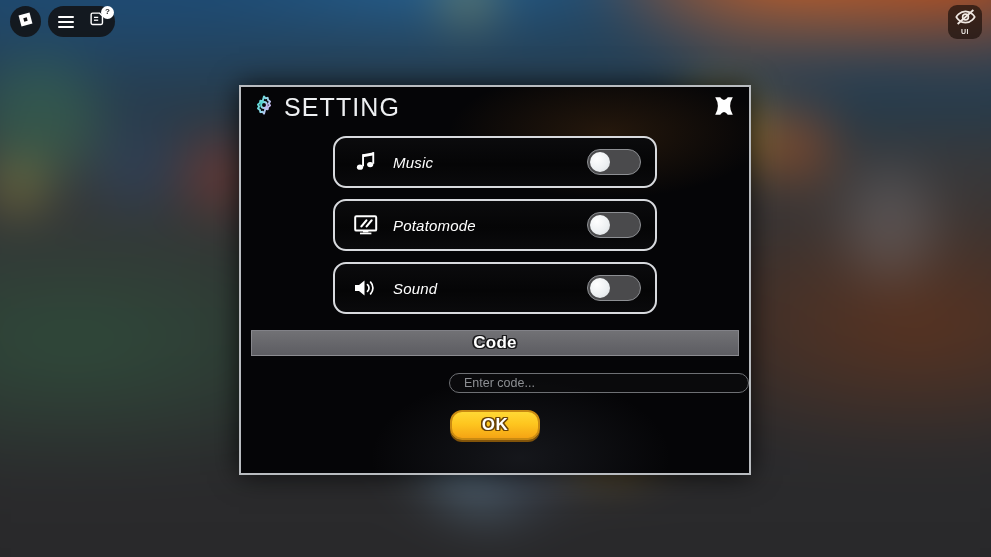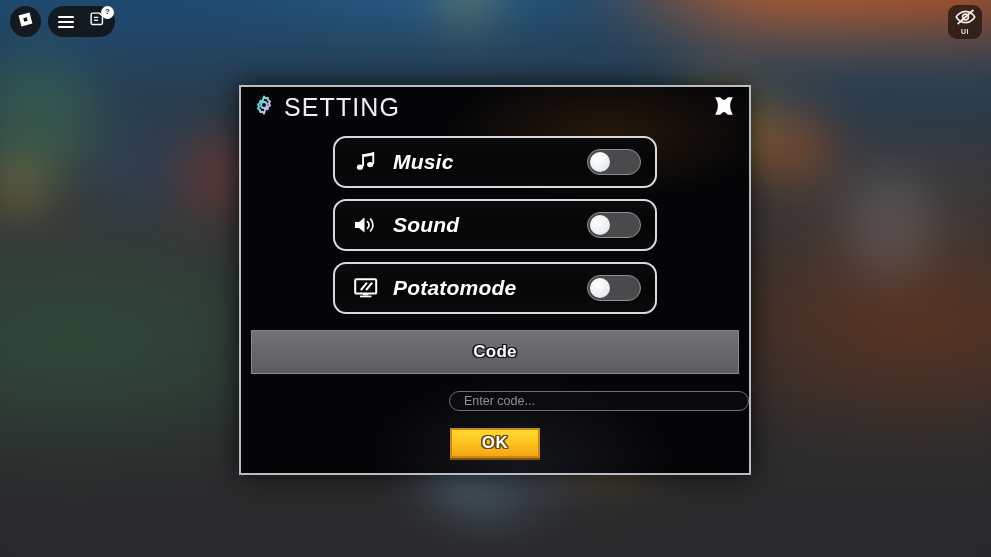--- a/index.html
+++ b/index.html
@@ -195,23 +195,23 @@
     padding: 0 14px 0 17px;
   }
   .option-icon {
     width: 28px; height: 28px;
     display: flex; align-items: center; justify-content: center;
     flex: 0 0 auto;
   }
   .option-label {
     margin-left: 13px;
     color: #ffffff;
-    font-size: 21px;
+    font-size: 15px;
     font-style: italic;
-    font-weight: bold;
+    font-weight: normal;
     letter-spacing: .2px;
     flex: 1 1 auto;
   }
   .toggle {
     width: 54px; height: 26px;
     border-radius: 13px;
     background: #4a4a4c;
     border: 1px solid #8d8f93;
     position: relative;
     flex: 0 0 auto;
@@ -221,21 +221,21 @@
     top: 2px; left: 2px;
     width: 20px; height: 20px;
     border-radius: 50%;
     background: radial-gradient(circle at 35% 32%, #ffffff 0%, #eceff1 60%, #d6d9dc 100%);
   }
 
   
   .code-bar {
     position: relative;
     margin: 16px 10px 0 10px;
-    height: 44px;
+    height: 26px;
     background: linear-gradient(180deg, rgba(128,128,132,.88) 0%, rgba(104,104,110,.88) 100%);
     border: 1px solid rgba(168,168,174,.5);
     display: flex;
     align-items: center;
     justify-content: center;
   }
   .code-bar-text {
     color: #ffffff;
     font-size: 17px;
     font-weight: bold;
@@ -269,21 +269,21 @@
 
   .ok-wrap {
     position: relative;
     display: flex;
     justify-content: center;
     margin-top: 17px;
   }
   .ok-btn {
     width: 90px;
     height: 30px;
-    border-radius: 0;
+    border-radius: 12px;
     border: 2px solid #c98a12;
     background: linear-gradient(180deg, #ffd835 0%, #fec61f 45%, #f5a414 100%);
     color: #ffffff;
     font-size: 17px;
     font-weight: bold;
     letter-spacing: .6px;
     cursor: pointer;
     font-family: "Liberation Sans", sans-serif;
     text-shadow:
       -1.3px -1.3px 0 #6b4406,  1.3px -1.3px 0 #6b4406,
@@ -401,47 +401,47 @@
         </span>
         <span class="option-label">Music</span>
         <div class="toggle">
           <div class="toggle-knob"></div>
         </div>
       </div>
 
       <div class="option-row">
         <span class="option-icon">
           <svg width="26" height="24" viewBox="0 0 26 24">
-            <path fill="#ffffff" d="M2 9h4l5.5-4.6v15.2L6 15H2z"></path>
-            <path fill="none" stroke="#ffffff" stroke-width="1.7" stroke-linecap="round" d="M14.5 8.6a4.6 4.6 0 0 1 0 6.8"></path>
-            <path fill="none" stroke="#ffffff" stroke-width="1.7" stroke-linecap="round" d="M17.6 6.2a8.4 8.4 0 0 1 0 11.6"></path>
-          </svg>
-        </span>
-        <span class="option-label">Sound</span>
-        <div class="toggle">
-          <div class="toggle-knob"></div>
-        </div>
-      </div>
-
-      <div class="option-row">
-        <span class="option-icon">
-          <svg width="26" height="24" viewBox="0 0 26 24">
             <rect x="2.2" y="3.2" width="21" height="14.4" rx="1.2" fill="none" stroke="#ffffff" stroke-width="2"></rect>
             <line x1="8.4" y1="13.4" x2="13.4" y2="7.4" stroke="#ffffff" stroke-width="2.2" stroke-linecap="round"></line>
             <line x1="13.6" y1="13.4" x2="18.6" y2="7.4" stroke="#ffffff" stroke-width="2.2" stroke-linecap="round"></line>
             <rect x="10" y="17.8" width="5.4" height="1.6" fill="#ffffff"></rect>
             <rect x="7" y="19.6" width="11.4" height="1.7" fill="#ffffff"></rect>
           </svg>
         </span>
         <span class="option-label">Potatomode</span>
         <div class="toggle">
           <div class="toggle-knob"></div>
         </div>
       </div>
 
+      <div class="option-row">
+        <span class="option-icon">
+          <svg width="26" height="24" viewBox="0 0 26 24">
+            <path fill="#ffffff" d="M2 9h4l5.5-4.6v15.2L6 15H2z"></path>
+            <path fill="none" stroke="#ffffff" stroke-width="1.7" stroke-linecap="round" d="M14.5 8.6a4.6 4.6 0 0 1 0 6.8"></path>
+            <path fill="none" stroke="#ffffff" stroke-width="1.7" stroke-linecap="round" d="M17.6 6.2a8.4 8.4 0 0 1 0 11.6"></path>
+          </svg>
+        </span>
+        <span class="option-label">Sound</span>
+        <div class="toggle">
+          <div class="toggle-knob"></div>
+        </div>
+      </div>
+
     </div>
 
     <div class="code-bar">
       <span class="code-bar-text">Code</span>
     </div>
 
     <div class="code-input-wrap">
       <input class="code-input" type="text" placeholder="Enter code..." style="">
     </div>
 

